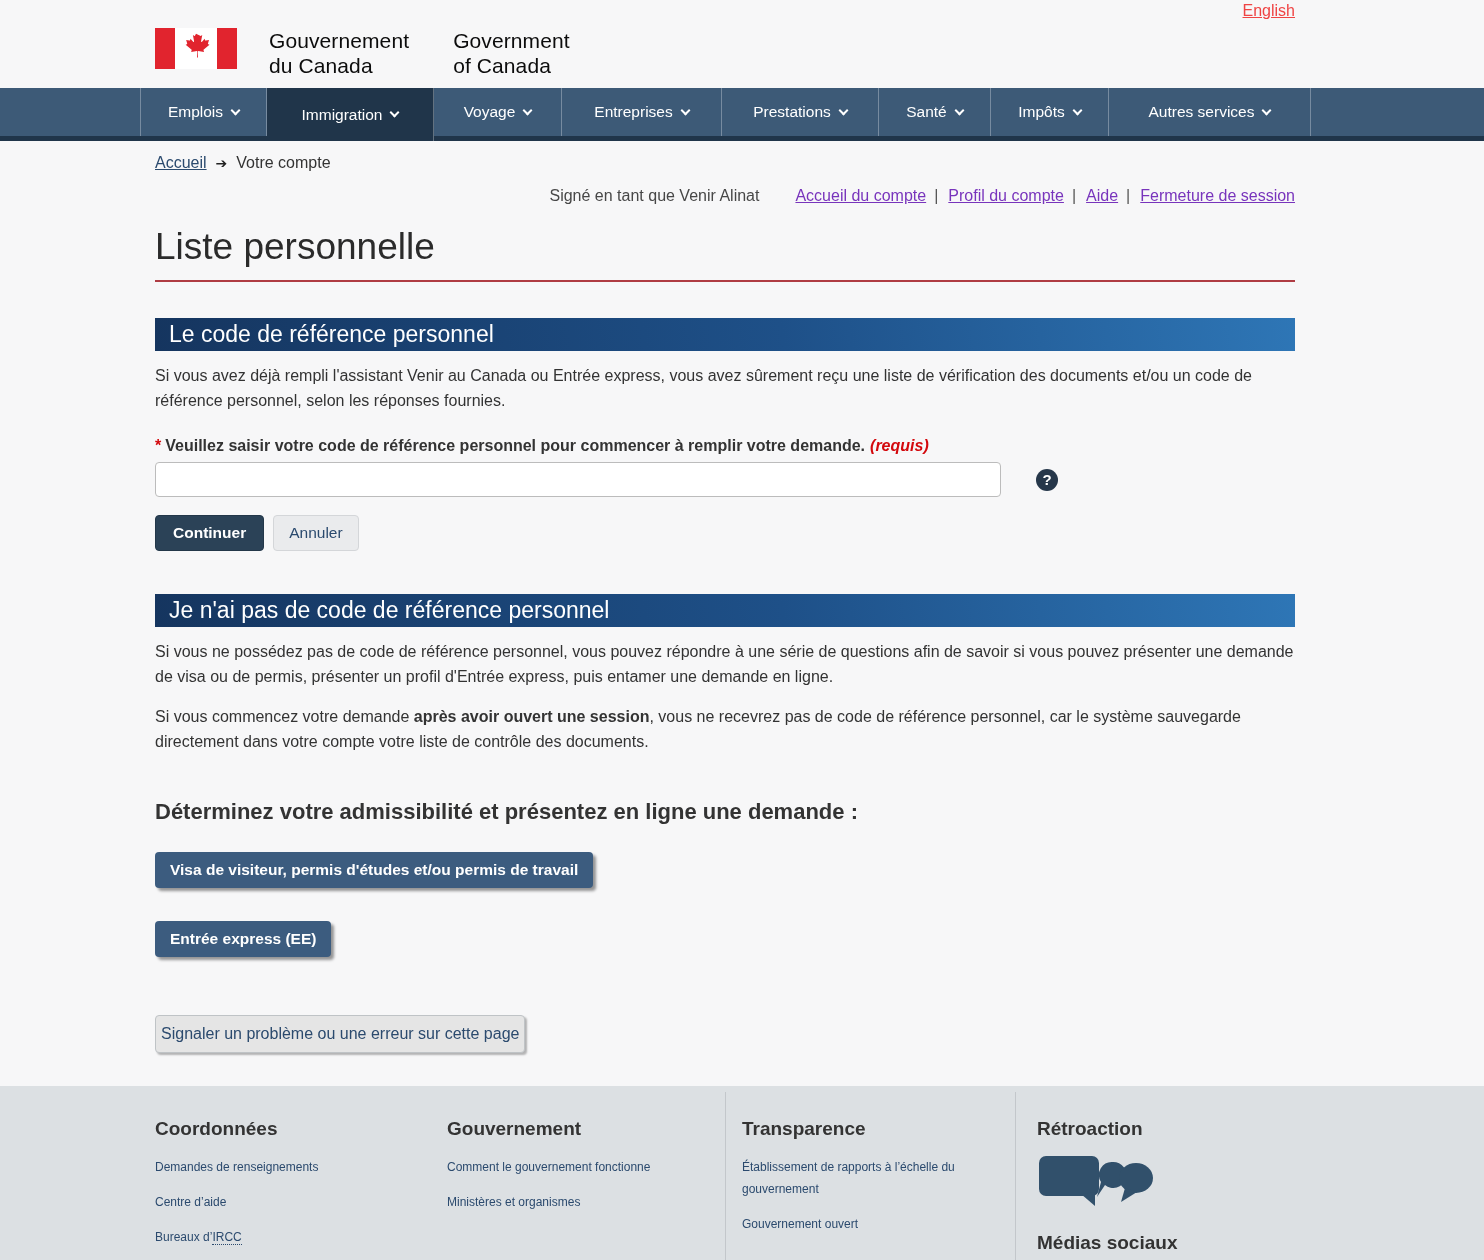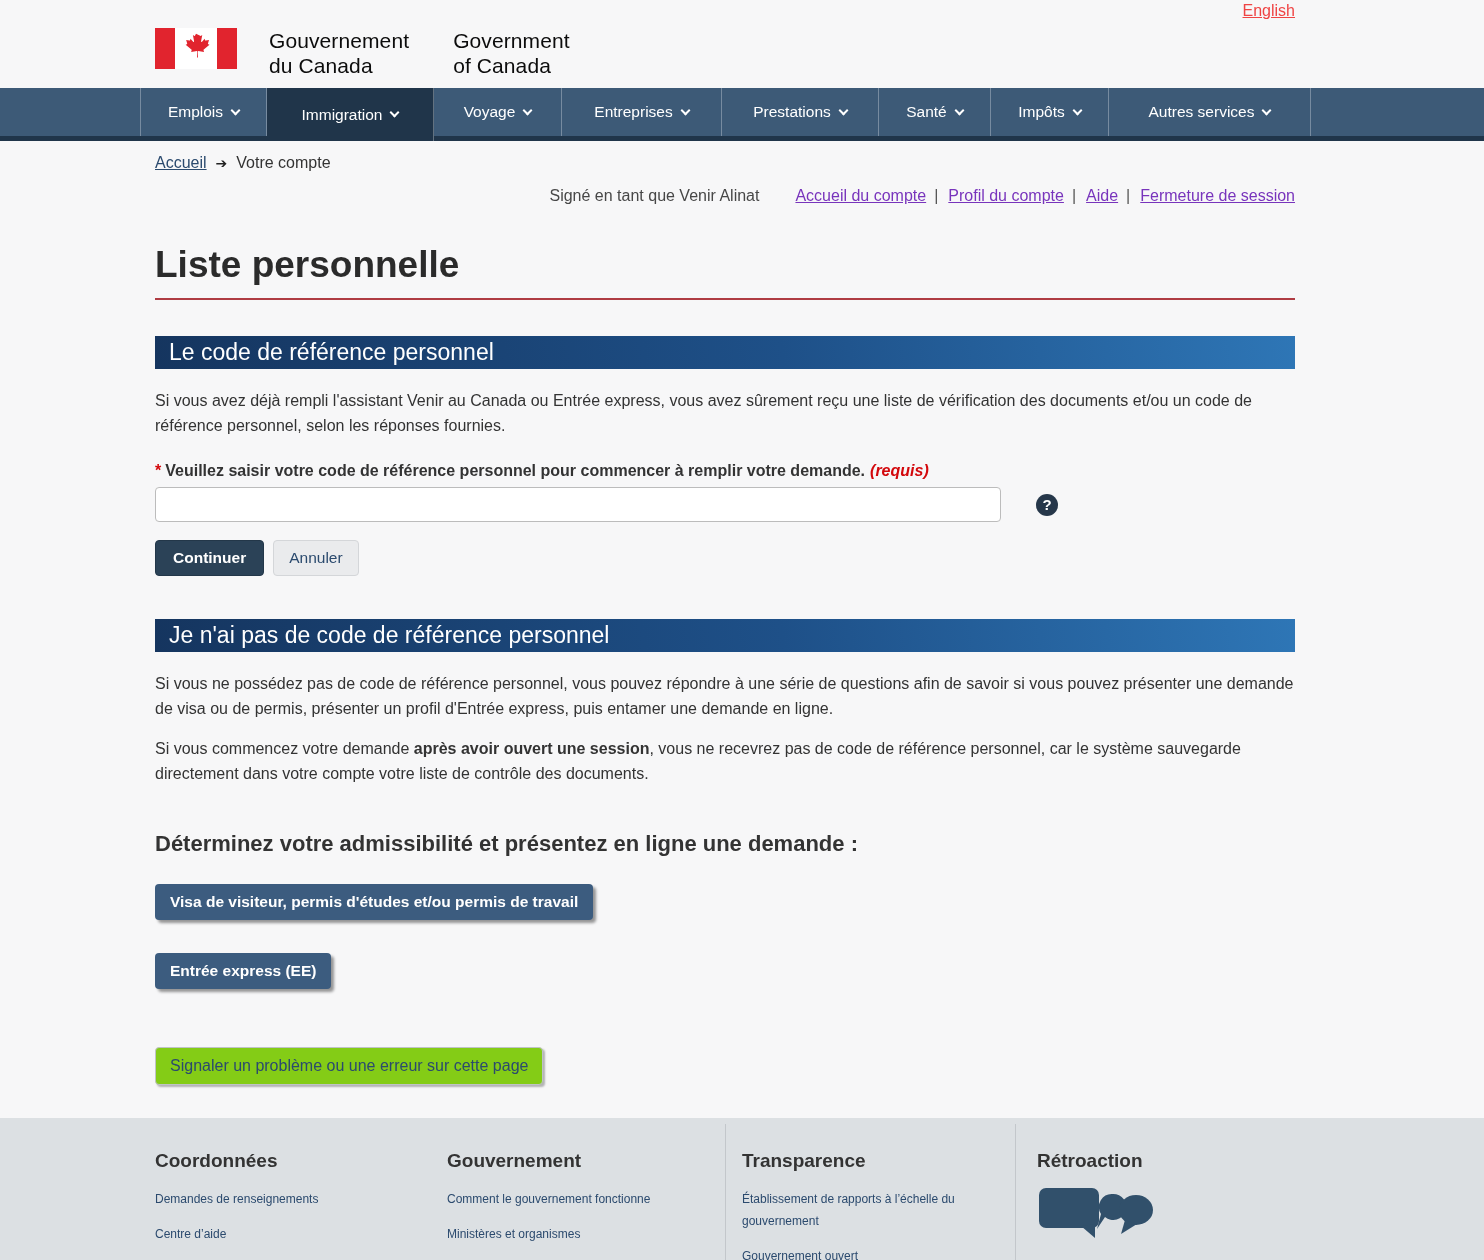--- a/index.html
+++ b/index.html
@@ -52,31 +52,31 @@
     width: 1140px; margin-left: 155px; display: flex; justify-content: flex-end;
     align-items: baseline; font-size: 16px; padding-top: 3px;
   }
   .signed-in { color: #474747; margin-right: 36px; }
   .account-links a { color: #7834bc; text-decoration: underline; cursor: pointer; }
   .acct-sep { color: #555; margin: 0 10px 0 8px; }
 
   
   .container { width: 1140px; margin-left: 155px; }
   h1.page-title {
-    margin-top: 39px; font-size: 37px; font-weight: bold; color: #2b2b2b;
+    margin-top: 21px; font-size: 37px; font-weight: normal; color: #2b2b2b;
     padding-bottom: 12px; border-bottom: 2px solid #af3c43;
   }
   .section-bar {
     margin-top: 36px; height: 33px; display: flex; align-items: center;
     padding-left: 14px; color: #fff; font-size: 23px; font-weight: 400;
     background: linear-gradient(80deg, #15355f 0%, #1e5088 55%, #2e76b6 100%);
     text-align: center;
   }
   .section-bar.second { margin-top: 43px; }
-  p.body-text { margin-top: 20px; line-height: 24.5px; width: 1140px; }
+  p.body-text { margin-top: 13px; line-height: 24.5px; width: 1140px; }
   p.body-text + p.body-text { margin-top: 16px; }
 
   .field-label { margin-top: 24px; font-weight: bold; font-size: 16px; }
   .req-star { color: #d3080c; margin-right: 4px; font-weight: bold; }
   .req-note { color: #d3080c; font-style: italic; font-weight: bold; margin-left: 5px; }
 
   .input-row { display: flex; align-items: center; margin-top: 7px; }
   .ref-input {
     width: 846px; height: 35px; border: 1px solid #bcbcbc; border-radius: 4px;
     background: #fff; padding: 0 8px; font-size: 16px; font-family: inherit;
@@ -102,22 +102,22 @@
 
   .btn-action {
     display: block; background: #3c5c7f; color: #fff; font-weight: 600; font-size: 15.5px;
     padding: 9px 15px; border: none; border-radius: 4px;
     box-shadow: 3px 3px 3px rgba(0,0,0,.4);
   }
   .btn-action.visa { margin-top: 27px; }
   .btn-action.express { margin-top: 33px; }
 
   .btn-report {
-    margin-top: 58px; background: #84cc16; color: #2b4a6e; font-size: 16px;
-    padding: 9px 14px; border: 1px solid #bfc3c6; border-radius: 4px;
+    margin-top: 58px; background: #e5e5e5; color: #2b4a6e; font-size: 16px;
+    padding: 9px 5px; border: 1px solid #bfc3c6; border-radius: 4px;
     box-shadow: 2px 2px 2px rgba(0,0,0,.28);
   }
 
   
   .footer { margin-top: 33px; background: #dce0e3; height: 320px; position: relative; }
   .footer-inner { position: relative; width: 1140px; margin-left: 155px; height: 100%; }
   .fcol { position: absolute; top: 0; }
   .fcol.c1 { left: 0; width: 278px; }
   .fcol.c2 { left: 292px; width: 268px; }
   .fcol.c3 { left: 587px; width: 258px; }

